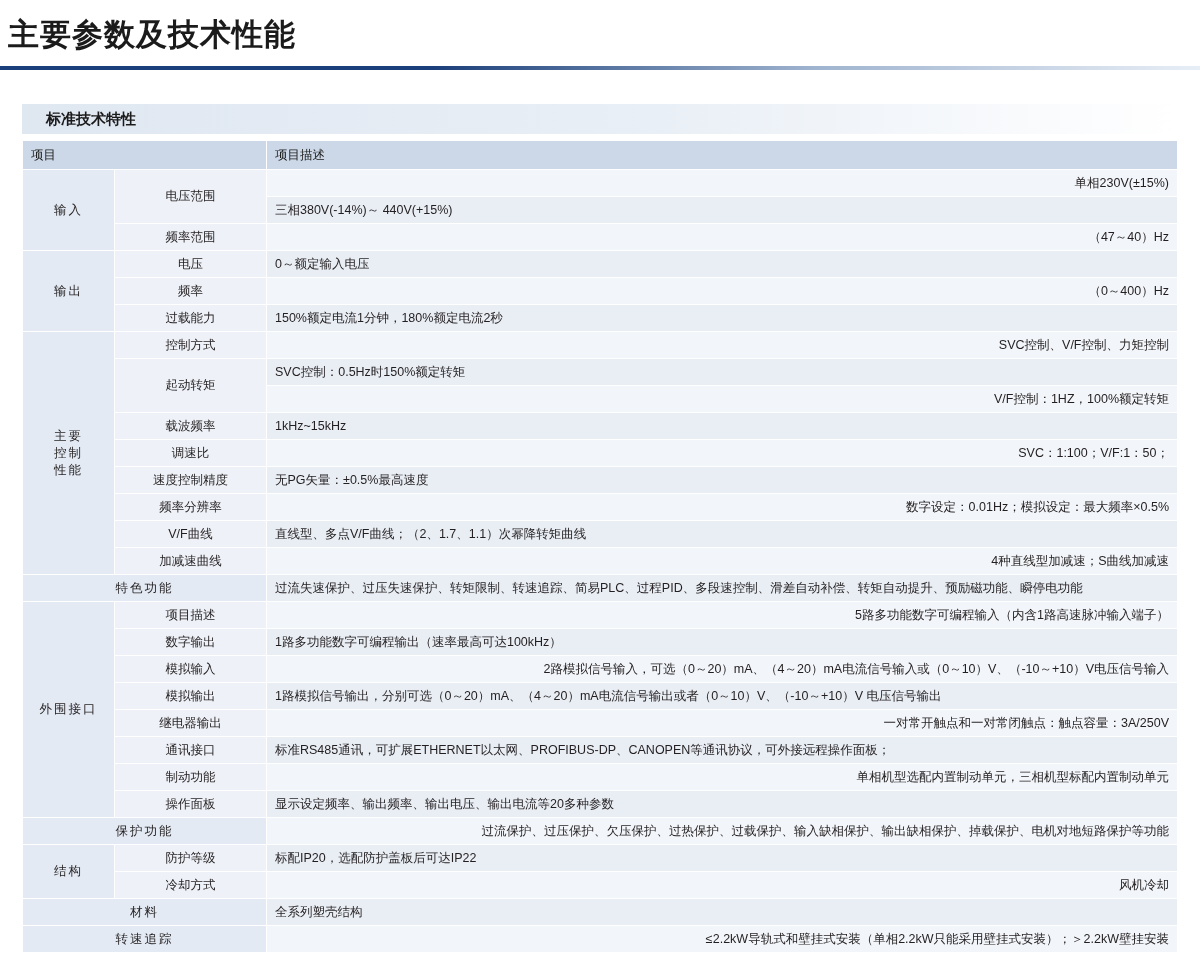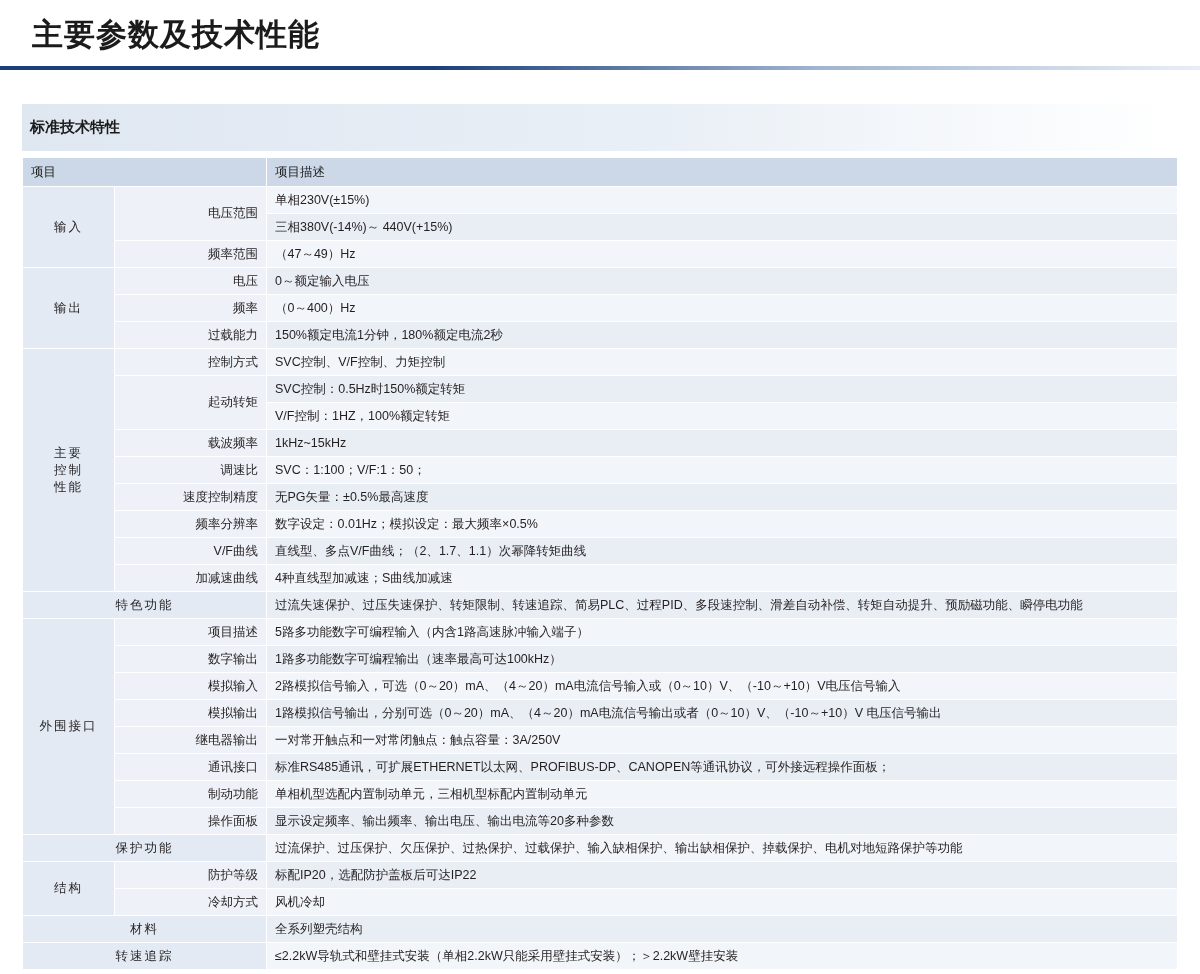--- a/index.html
+++ b/index.html
@@ -16,45 +16,45 @@
   }
   .page {
     position: relative;
     width: 1200px;
     height: 974px;
     box-sizing: border-box;
   }
 
   
   .page-header {
-    padding: 18px 0 0 32px;
+    padding: 18px 0 0 8px;
   }
   .page-title {
     font-size: 31px;
     font-weight: bold;
     letter-spacing: 1px;
     color: #1b1b1b;
     line-height: 1.1;
     margin: 0;
   }
   .header-rule {
     margin-top: 14px;
     height: 4px;
     width: 1200px;
     background: linear-gradient(to right, #1b3f7a 0%, #1b3f7a 36%, #9fb4cf 68%, #e8eef6 100%);
   }
 
   
   .section-bar {
     margin: 34px 22px 0 22px;
-    height: 47px;
+    height: 30px;
     background: linear-gradient(to right, #dfe7f1 0%, #e9eff6 55%, #ffffff 100%);
     display: flex;
     align-items: center;
-    padding-left: 8px;
+    padding-left: 24px;
   }
   .section-bar-title {
     font-size: 15px;
     font-weight: bold;
     color: #1b1b1b;
   }
 
   
   .spec-table {
     margin: 6px 22px 0 22px;
@@ -83,25 +83,25 @@
   .cat {
     background: #e3eaf3;
     text-align: center;
     letter-spacing: 2px;
   }
   .cat-multiline {
     line-height: 1.9;
   }
   .sub {
     background: #eef2f8;
-    text-align: right;
+    text-align: center;
   }
   .desc {
     background: #f2f5f9;
-    text-align: left;
+    text-align: right;
   }
   .desc-alt {
     background: #e9eef5;
     text-align: left;
   }
   .cat-wide {
     background: #e3eaf3;
     text-align: center;
     letter-spacing: 2px;
   }
@@ -136,21 +136,21 @@
       <tr>
         <td class="cat" rowspan="3">输入</td>
         <td class="sub" rowspan="2">电压范围</td>
         <td class="desc">单相230V(±15%)</td>
       </tr>
       <tr>
         <td class="desc-alt">三相380V(-14%)～ 440V(+15%)</td>
       </tr>
       <tr>
         <td class="sub">频率范围</td>
-        <td class="desc">（47～49）Hz</td>
+        <td class="desc">（47～40）Hz</td>
       </tr>
 
       <tr>
         <td class="cat" rowspan="3">输出</td>
         <td class="sub">电压</td>
         <td class="desc-alt">0～额定输入电压</td>
       </tr>
       <tr>
         <td class="sub">频率</td>
         <td class="desc">（0～400）Hz</td>

